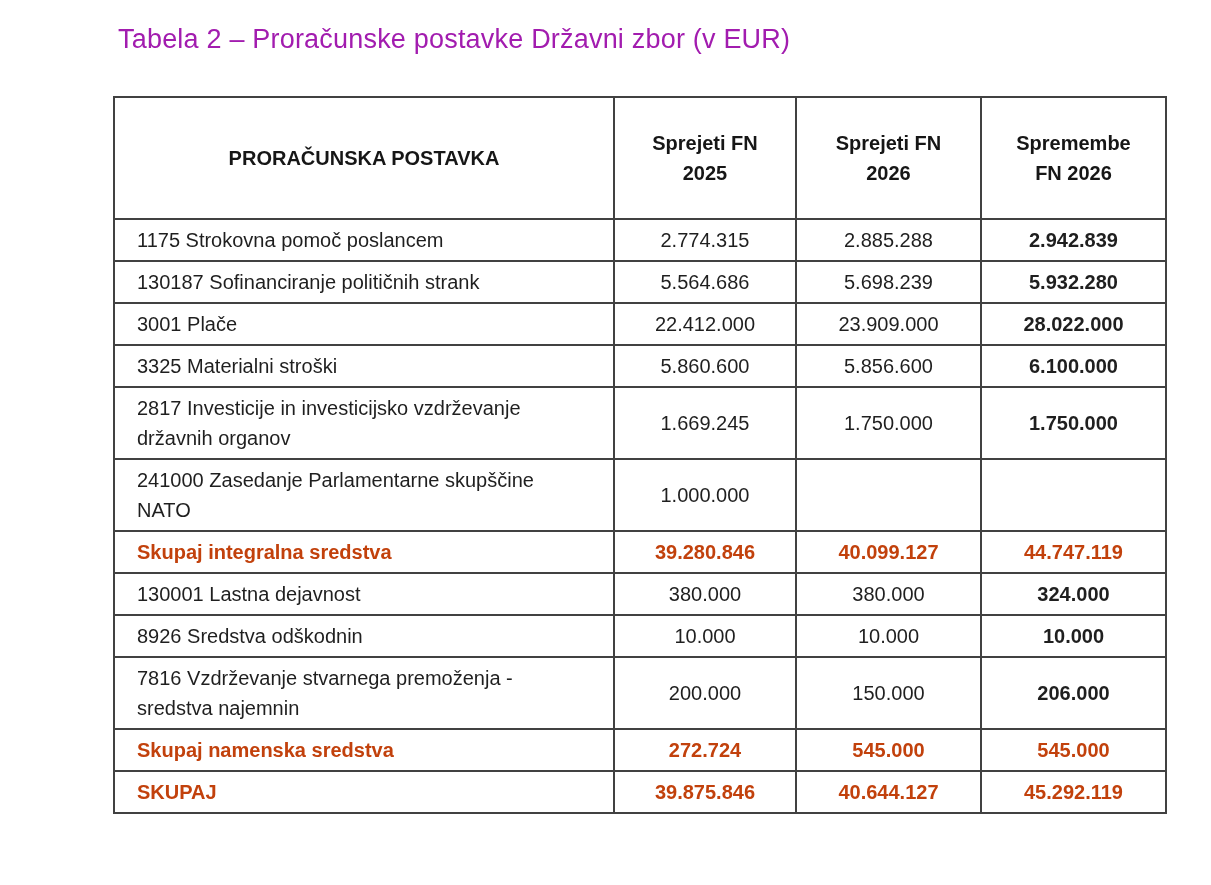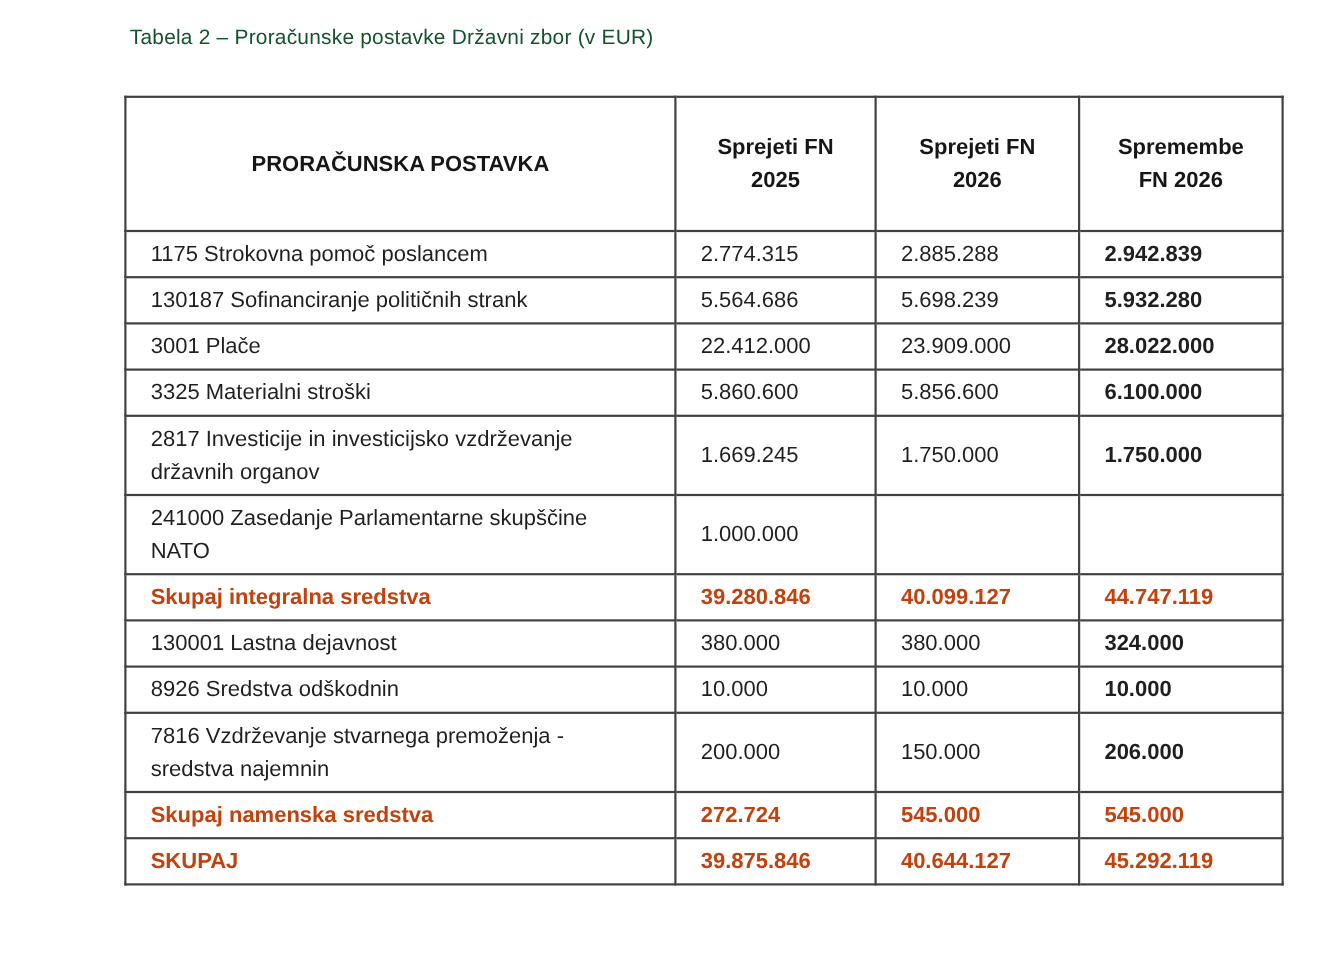--- a/index.html
+++ b/index.html
@@ -11,24 +11,24 @@
   }
   body {
     width: 1211px;
     height: 885px;
     overflow: hidden;
   }
   .page {
     padding: 24px 0 0 113px;
   }
   .doc-title {
-    font-size: 19px;
+    font-size: 27px;
     font-weight: 400;
     letter-spacing: 0.2px;
-    color: #14532d;
+    color: #a21caf;
     margin: 0 0 41px 5px;
   }
   table.budget {
     border-collapse: collapse;
     table-layout: fixed;
     width: 1052px;
     background: #ffffff;
   }
   table.budget col.c-label     { width: 500px; }
   table.budget col.c-fn2025    { width: 182px; }
@@ -50,21 +50,21 @@
   th .hline { display: block; }
   table.budget td {
     padding: 5px 22px;
     color: #1f1f1f;
   }
   td.label {
     text-align: left;
     padding-right: 62px;
   }
   td.num {
-    text-align: left;
+    text-align: center;
     padding-right: 12px;
     white-space: nowrap;
   }
   td.col-spremembe {
     font-weight: 700;
     color: #121212;
   }
   tr.total td {
     font-weight: 700;
     color: #c2410c;

